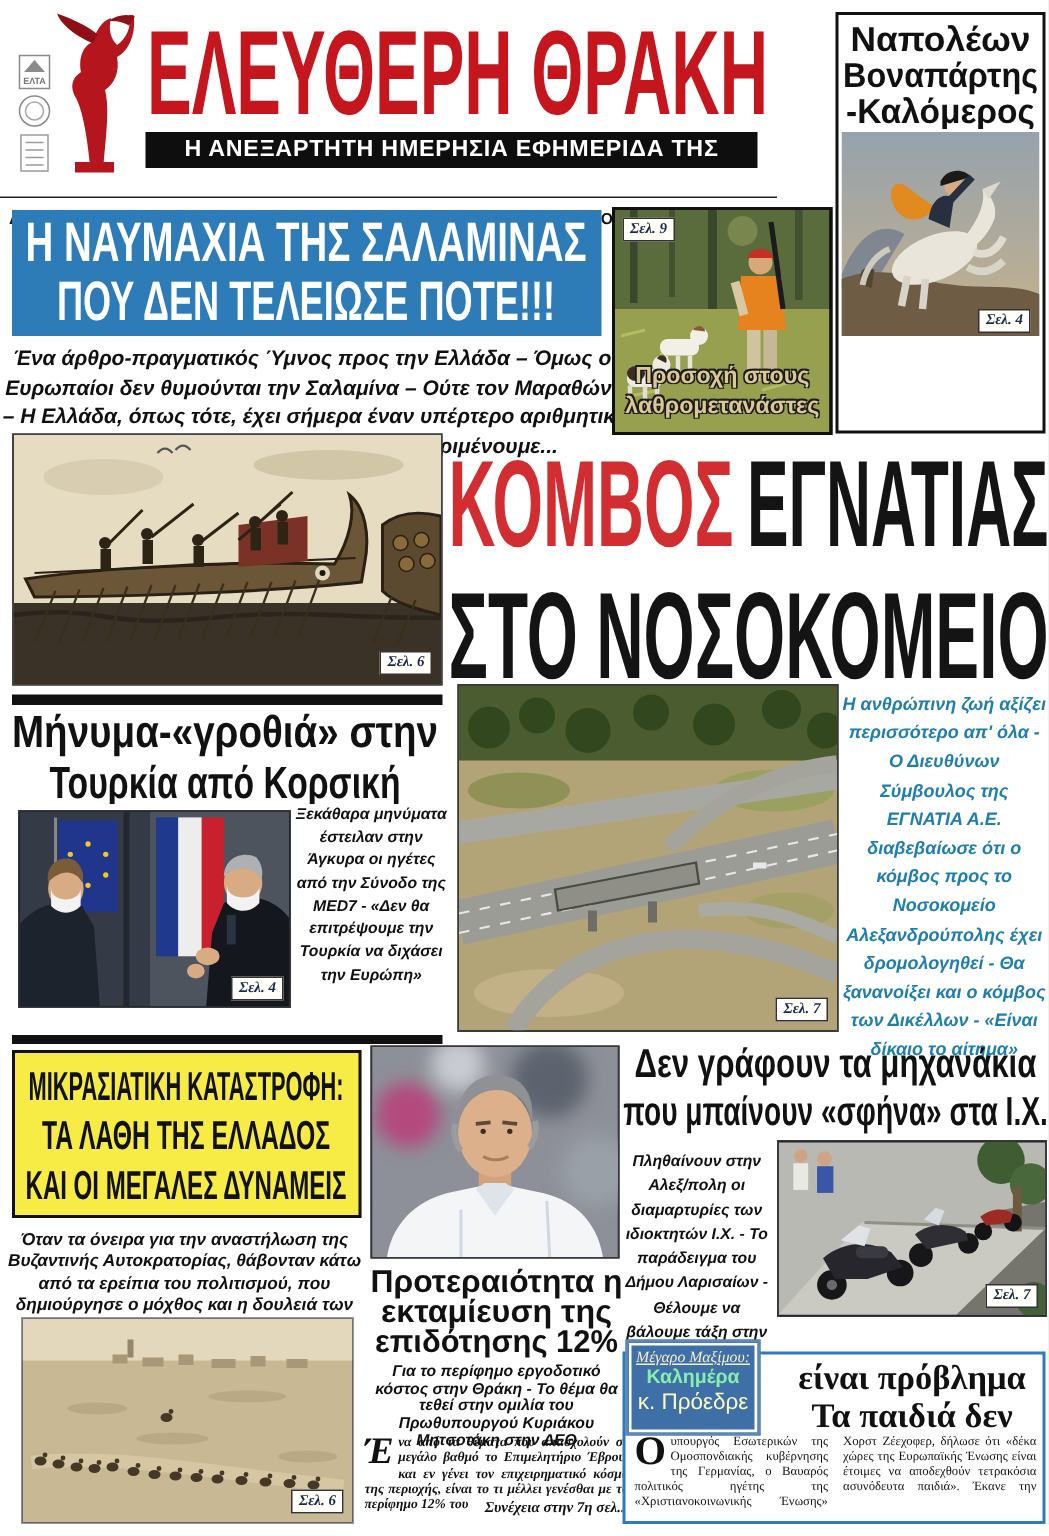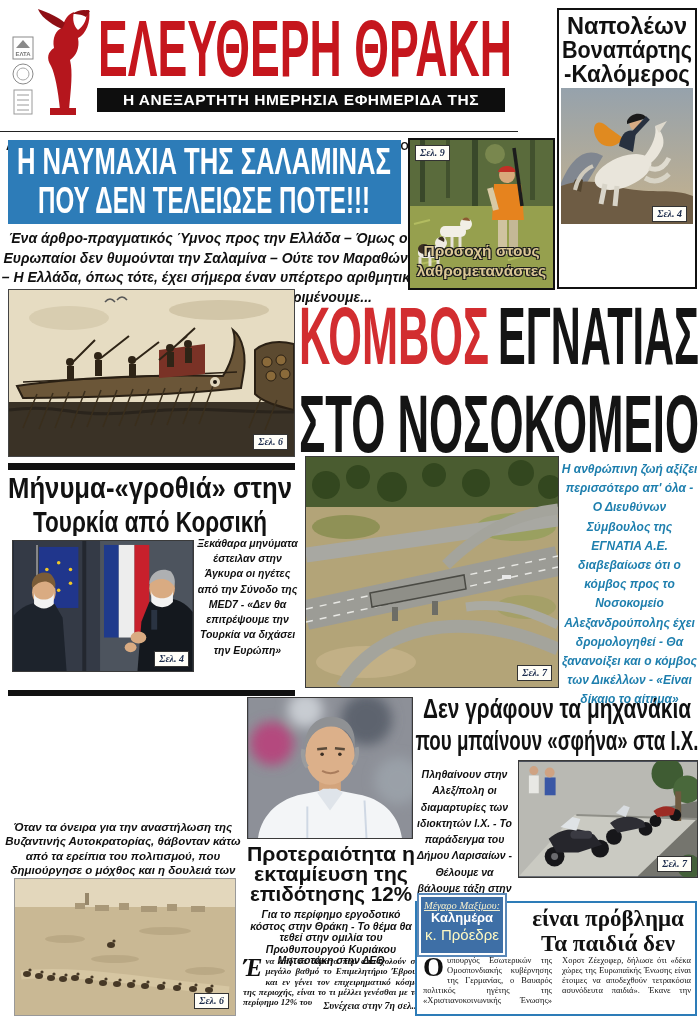--- a/index.html
+++ b/index.html
@@ -262,20 +262,27 @@
       <rect x="86" y="150" width="6" height="14" fill="#6d6d66"></rect>
       <rect x="126" y="144" width="6" height="14" fill="#6d6d66"></rect>
       <rect x="196" y="118" width="9" height="4" fill="#e8e8e8"></rect>
     </svg>
     <span class="badge" style="right:6px;bottom:6px">Σελ. 7</span>
   </div>
   <div class="abs deck" style="left:560px;top:460px;width:139px;font-size:12px;line-height:1.6;color:#1e7fae">Η ανθρώπινη ζωή αξίζει περισσότερο απ' όλα - Ο Διευθύνων Σύμβουλος της ΕΓΝΑΤΙΑ Α.Ε. διαβεβαίωσε ότι ο κόμβος προς το Νοσοκομείο Αλεξανδρούπολης έχει δρομολογηθεί - Θα ξανανοίξει και ο κόμβος των Δικέλλων - «Είναι δίκαιο το αίτημα»</div>
 
   <div class="abs" style="left:8px;top:690px;width:287px;height:6px;background:#111"></div>
 
+  <div class="abs" style="left:8px;top:700px;width:233px;height:112px;background:#f6ec45;border:2px solid #111;box-sizing:border-box">
+    <svg width="229" height="106">
+      <text x="114" y="31" font-size="27" fill="#111" text-anchor="middle" textLength="210" lengthAdjust="spacingAndGlyphs">ΜΙΚΡΑΣΙΑΤΙΚΗ ΚΑΤΑΣΤΡΟΦΗ:</text>
+      <text x="114" y="64" font-size="27" fill="#111" text-anchor="middle" textLength="192" lengthAdjust="spacingAndGlyphs">ΤΑ ΛΑΘΗ ΤΗΣ ΕΛΛΑΔΟΣ</text>
+      <text x="114" y="97" font-size="27" fill="#111" text-anchor="middle" textLength="214" lengthAdjust="spacingAndGlyphs">ΚΑΙ ΟΙ ΜΕΓΑΛΕΣ ΔΥΝΑΜΕΙΣ</text>
+    </svg>
+  </div>
   <div class="abs deck" style="left:0;top:820px;width:246px;font-size:11.5px;line-height:1.25">Όταν τα όνειρα για την αναστήλωση της Βυζαντινής Αυτοκρατορίας, θάβονταν κάτω από τα ερείπια του πολιτισμού, που δημιούργησε ο μόχθος και η δουλειά των Ελλήνων της Μικράς Ασίας</div>
 
   <div class="abs photo" style="left:14px;top:878px;width:222px;height:138px;border:1px solid #999">
     <svg width="220" height="136" viewBox="0 0 220 136">
       <defs>
           <g id="cam">
             <ellipse rx="4" ry="3" fill="#463826"></ellipse>
             <circle r="1.6" cx="3" cy="-4" fill="#463826"></circle>
           </g>
         </defs>
@@ -404,17 +411,17 @@
     </div>
     <div class="abs serifbody" style="left:6px;top:52px;width:268px;height:56px;column-count:2;column-gap:10px;font-size:8.5px;line-height:1.18">
       <span class="dropcap" style="font-style:normal;font-size:27px">Ο</span><span>υπουργός Εσωτερικών της Ομοσπονδιακής κυβέρνησης της Γερμανίας, ο Βαυαρός πολιτικός ηγέτης της «Χριστιανοκοινωνικής Ένωσης» Χορστ Ζέεχοφερ, δήλωσε ότι «δέκα χώρες της Ευρωπαϊκής Ένωσης είναι έτοιμες να αποδεχθούν τετρακόσια ασυνόδευτα παιδιά». Έκανε την δήλωση αυτή αναφερόμενος στα δραματικά γεγονότα της Λέσβου.</span>
       
     </div>
   </div>
 
   <div class="abs" style="left:417px;top:893px;width:90px;height:64px;background:#3e6fa6;border:2px solid #5a88b8;
        box-shadow:inset 0 0 0 2px #fff;box-sizing:border-box;text-align:center;padding-top:5px;z-index:6">
     <div style="font:italic 10.5px 'Liberation Serif','DejaVu Serif',serif;text-decoration:underline;color:#f4eecd">Μέγαρο Μαξίμου:</div>
-    <div style="font-weight:bold;font-size:13px;line-height:1.15;color:#ffffff">Καλημέρα</div>
+    <div style="font-weight:bold;font-size:13px;line-height:1.15;color:#86efac">Καλημέρα</div>
     <div style="font-weight:normal;font-size:15px;line-height:1.15;color:#fef9c3">κ. Πρόεδρε</div>
   </div>
 
 </div>
 
 </body></html>

